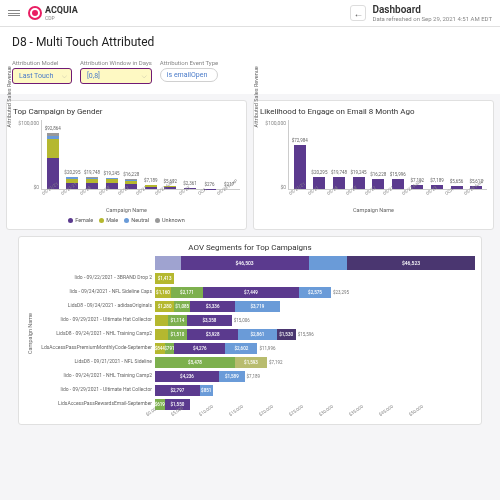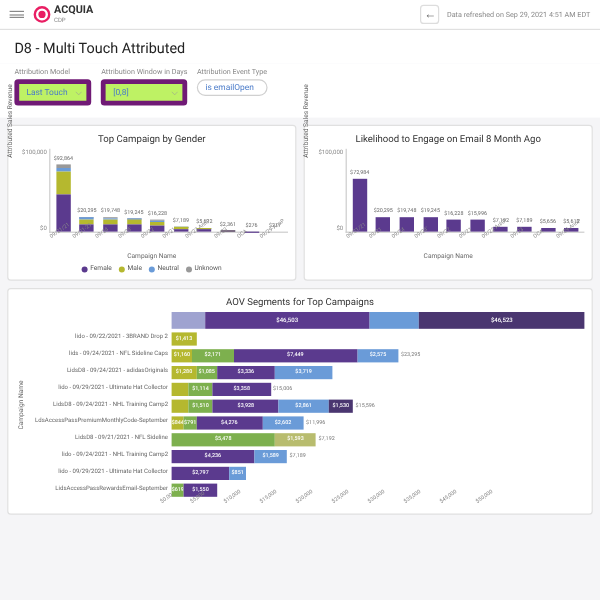--- a/index.html
+++ b/index.html
@@ -11,45 +11,45 @@
 .logo-icon{width:14px;height:14px;border:2.5px solid #e91e63;border-radius:50%;position:relative}
 .logo-icon::after{content:"";position:absolute;inset:2px;background:#e91e63;border-radius:50%}
 .back-btn{margin-left:auto;width:16px;height:16px;border:1px solid #ddd;border-radius:3px;display:flex;align-items:center;justify-content:center;font-size:10px;color:#555}
 .title-block{margin-left:6px}
 .title-main{font-size:10px;font-weight:600}
 .title-sub{font-size:6px;color:#888}
 .page-title{background:#fff;padding:8px 12px 6px;font-size:12px;font-weight:400;color:#222}
 .filters{background:#fff;padding:4px 12px 10px;display:flex;gap:8px}
 .filter{display:flex;flex-direction:column;gap:2px}
 .filter-label{font-size:6px;color:#888}
-.filter-val{border:4px solid #701a75;border-radius:3px;padding:3px 16px 3px 6px;font-size:7px;color:#4a7bc9;min-width:60px;position:relative;background:#bef264}
+.filter-val{border:1px solid #701a75;border-radius:3px;padding:3px 16px 3px 6px;font-size:7px;color:#4a7bc9;min-width:60px;position:relative;background:#fef9c3}
 .filter-val::after{content:"⌵";position:absolute;right:4px;color:#999;font-size:7px}
 .chip{border:1px solid #d0d0d0;border-radius:10px;padding:2px 6px;font-size:7px;color:#4a7bc9;background:#fff}
 .charts-row{display:flex;gap:6px;padding:6px}
 .chart-card{background:#fff;border:1px solid #e0e0e0;border-radius:3px;padding:6px;flex:1}
-.chart-title{text-align:center;font-size:8px;margin-bottom:4px;color:#333}
+.chart-title{text-align:left;font-size:8px;margin-bottom:4px;color:#333}
 .chart-area{height:70px;display:flex;position:relative}
 .y-axis{display:flex;flex-direction:column;justify-content:space-between;font-size:5px;color:#888;text-align:right;padding-right:2px;width:28px}
 .y-label{position:absolute;left:-4px;top:50%;transform:rotate(-90deg) translateX(50%);transform-origin:left;font-size:5.5px;color:#666;white-space:nowrap}
 .bars{flex:1;display:flex;align-items:flex-end;gap:2px;border-left:1px solid #ccc;border-bottom:1px solid #ccc;padding:0 2px;position:relative}
 .bar-group{flex:1;display:flex;flex-direction:column;justify-content:flex-end;align-items:center;position:relative}
 .stack{width:100%;max-width:12px;display:flex;flex-direction:column-reverse}
 .seg{width:100%}
 .bar-val{font-size:4.5px;color:#666;position:absolute;top:-7px;white-space:nowrap}
 .x-labels{display:flex;padding-left:28px}
 .x-labels span{flex:1;font-size:4.5px;color:#888;transform:rotate(-35deg);transform-origin:top left;white-space:nowrap;margin-top:2px}
 .x-axis-label{text-align:center;font-size:5.5px;color:#666;margin-top:10px}
 .legend{display:flex;gap:6px;justify-content:center;margin-top:4px;font-size:5.5px;color:#555}
 .legend-item{display:flex;align-items:center;gap:2px}
 .dot{width:5px;height:5px;border-radius:50%}
 .purple{background:#5b3a8e}
 .olive{background:#b5b82f}
 .blue{background:#6a9bd8}
 .gray{background:#999}
-.bottom-card{background:#fff;border:1px solid #e0e0e0;border-radius:3px;margin:0 6px 6px;padding:6px}
+.bottom-card{background:#fff;border:1px solid #e0e0e0;border-radius:3px;margin:0 18px 6px;padding:6px}
 .stacked-hbar{display:flex}
 .hbar-labels{width:120px;display:flex;flex-direction:column;font-size:5px;color:#666;text-align:right;padding-right:3px}
 .hbar-labels div{height:14px;display:flex;align-items:center;justify-content:flex-end;white-space:nowrap;overflow:hidden}
 .hbar-area{flex:1;position:relative}
 .top-segments{height:14px;display:flex;margin-bottom:1px}
 .top-seg{display:flex;align-items:center;justify-content:center;color:#fff;font-size:5px;font-weight:500}
 .hbar-row{height:14px;display:flex;align-items:center;padding:1px 0}
 .hseg{height:11px;display:flex;align-items:center;justify-content:center;font-size:4.5px;color:#fff;font-weight:500;white-space:nowrap;overflow:hidden}
 .ext-val{font-size:4.5px;color:#777;margin-left:2px}
 .hbar-x{display:flex;padding-left:120px;margin-top:2px}
@@ -67,20 +67,21 @@
     </div>
   <div class="logo">
     <div class="logo-icon"></div>
     <div>
       <div>ACQUIA</div>
       <div style="font-size:5px;font-weight:400;color:#888">CDP</div>
     </div>
   </div>
   <div class="back-btn">←</div>
   <div class="title-block">
+    <div class="title-main">Dashboard</div>
     <div class="title-sub">Data refreshed on Sep 29, 2021 4:51 AM EDT</div>
   </div>
 </div>
 
 <div class="page-title">D8 - Multi Touch Attributed</div>
 
 <div class="filters">
   <div class="filter">
     <div class="filter-label">Attribution Model</div>
     <div class="filter-val">Last Touch</div>

